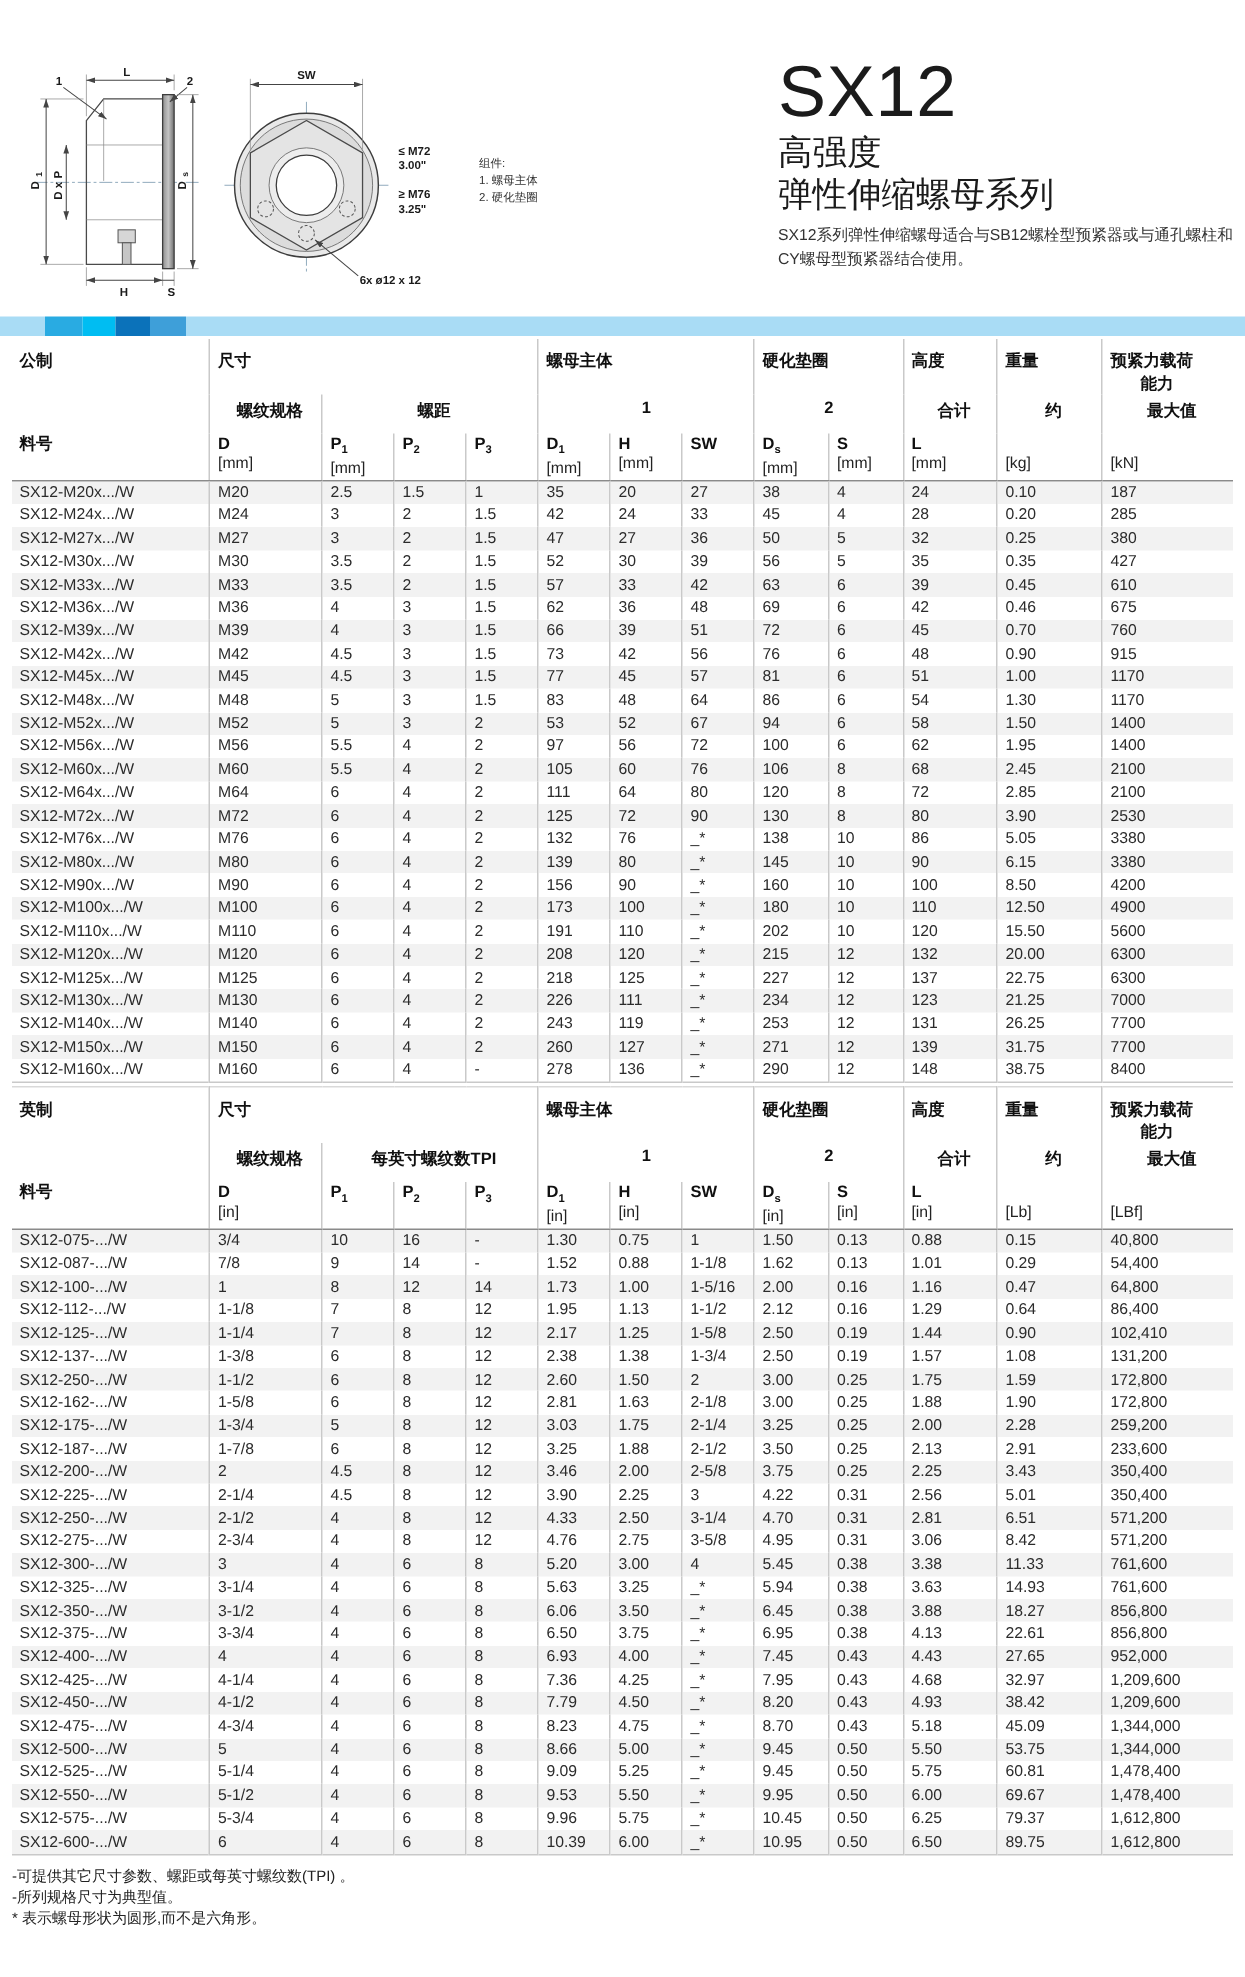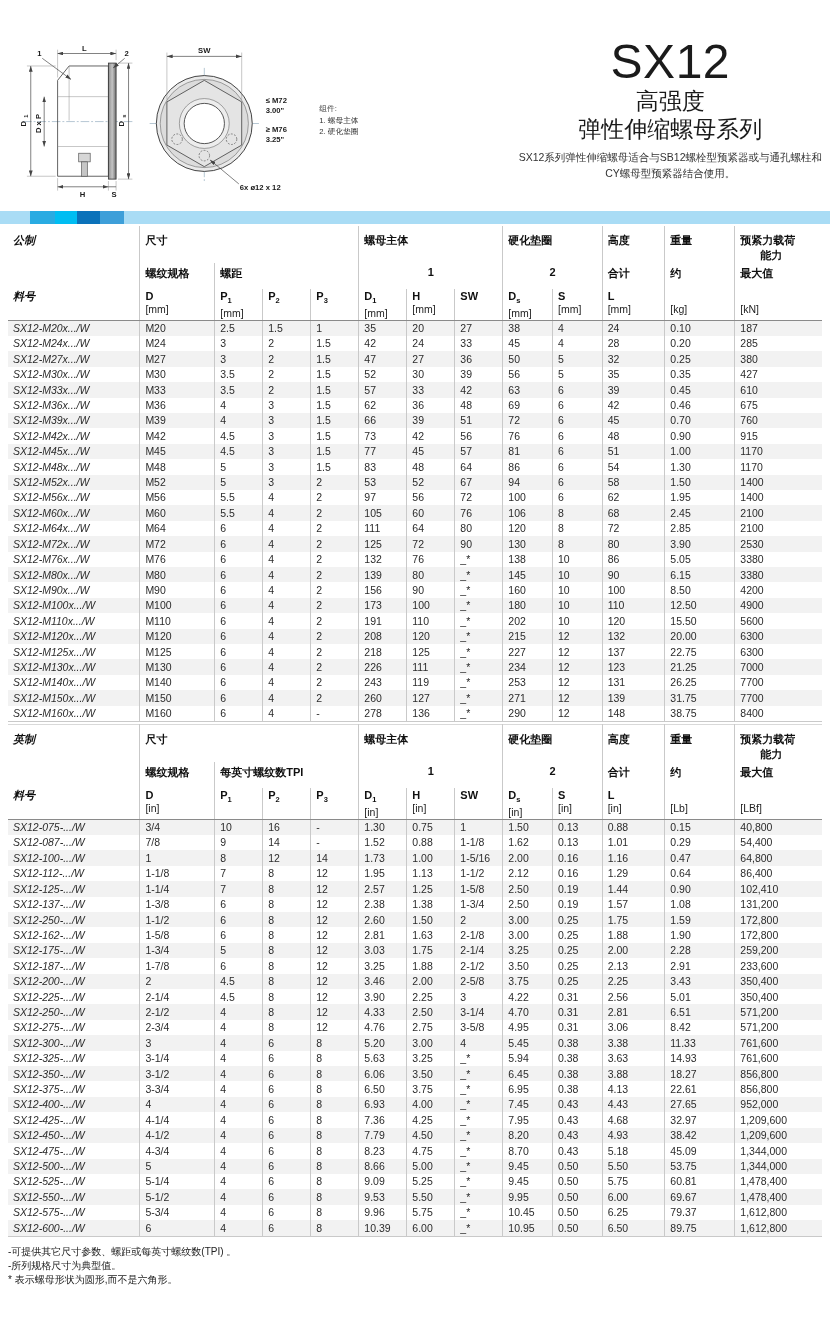--- a/index.html
+++ b/index.html
@@ -3,40 +3,40 @@
 <meta charset="utf-8">
 <style>
   * { box-sizing:border-box; margin:0; padding:0; }
   body { margin:0; background:#fff; }
   .page { width:830px; height:1318px; position:relative; background:#fff;
           font-family:"Liberation Sans","DejaVu Sans",sans-serif; overflow:hidden; }
 
   
   .top { position:relative; height:211px; }
   .drawing { position:absolute; left:8px; top:42px; width:360px; height:163px; }
-  .title-block { position:absolute; right:8px; top:38px; text-align:center; color:#1b1b1b; }
+  .title-block { position:absolute; right:8px; top:38px; text-align:left; color:#1b1b1b; }
   .product-title { font-size:48px; font-weight:400; line-height:1.02; letter-spacing:0.5px; }
   .product-subtitle { font-size:23px; line-height:1.22; font-weight:400; }
   .product-desc { font-size:10.5px; line-height:1.5; margin-top:7px; color:#333; }
 
   
   .accent-bar { display:flex; height:13px; width:100%; }
   .accent-bar .seg { height:100%; }
   .accent-bar .seg:last-child { flex:1; }
 
   
   table.spec { border-collapse:collapse; table-layout:fixed; width:814px;
                margin:2px 8px 0 8px; border-bottom:1px solid #c9c9c9; }
   .imperial-table { margin-top:22px; border-top:1px solid #d9d9d9; }
   .spec th, .spec td { text-align:left; border-left:1px solid #c9c9c9; }
-  .spec th:first-child, .spec td:first-child { border-left:none;font-style:italic; }
+  .spec th:first-child, .spec td:first-child { border-left:none; }
   .spec th { font-weight:bold; font-size:11px; color:#101010; padding:0 0 0 5px; }
   tr.h-a th { height:34px; vertical-align:top; padding-top:7px; }
   tr.h-a th .gl2 { margin-top:0;padding-left:20px; }
-  tr.h-b th { height:26px; vertical-align:top; padding-top:3px; }
+  tr.h-b th { height:26px; vertical-align:top; padding-top:3px;text-align:center; }
   tr.h-c th { height:31px; vertical-align:top; padding-top:1px; border-bottom:1px solid #8a8a8a; }
   .cl { font-size:11px; line-height:13px; min-height:13px; }
   .cu { font-weight:400; font-size:10.5px; line-height:12px; color:#222; }
   sub { font-size:7.5px; }
   th.cnum { text-align:center; padding-left:0; }
   .spec tbody td { font-size:10.5px; color:#2b2b2b; padding:1.5px 0 1.5px 5px;
                    line-height:12.4px; white-space:nowrap; overflow:hidden; }
   .spec tbody tr:nth-child(odd) { background:#f2f2f2; }
 
   
@@ -815,21 +815,21 @@
           <td>1.29</td>
           <td>0.64</td>
           <td>86,400</td>
         </tr>
         <tr>
           <td>SX12-125-.../W</td>
           <td>1-1/4</td>
           <td>7</td>
           <td>8</td>
           <td>12</td>
-          <td>2.57</td>
+          <td>2.17</td>
           <td>1.25</td>
           <td>1-5/8</td>
           <td>2.50</td>
           <td>0.19</td>
           <td>1.44</td>
           <td>0.90</td>
           <td>102,410</td>
         </tr>
         <tr>
           <td>SX12-137-.../W</td>

